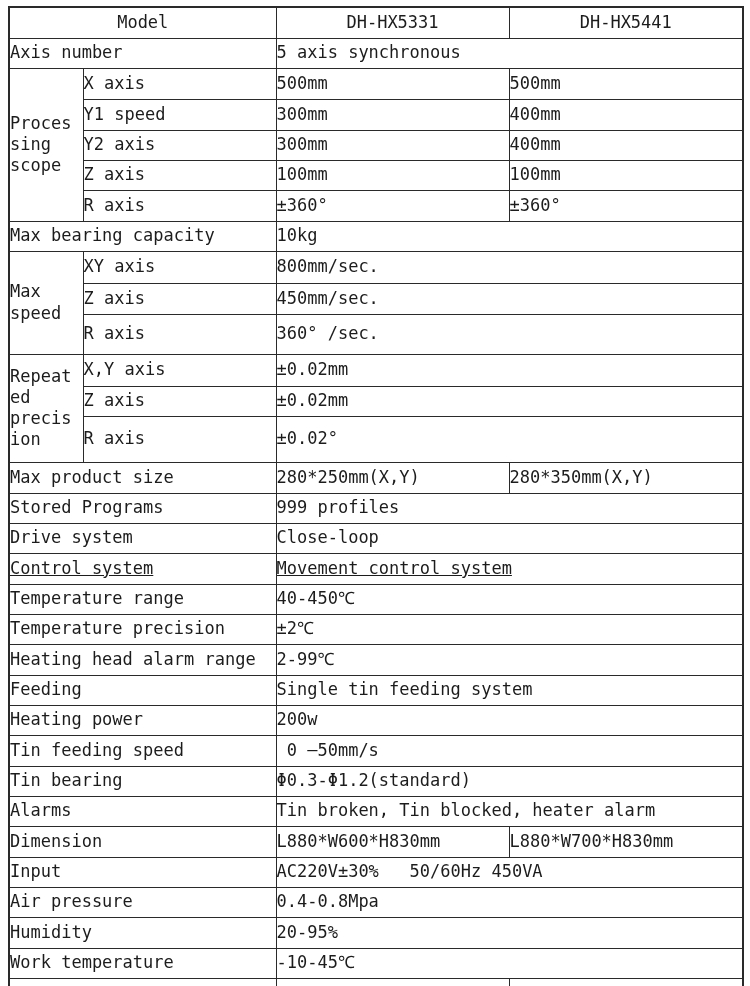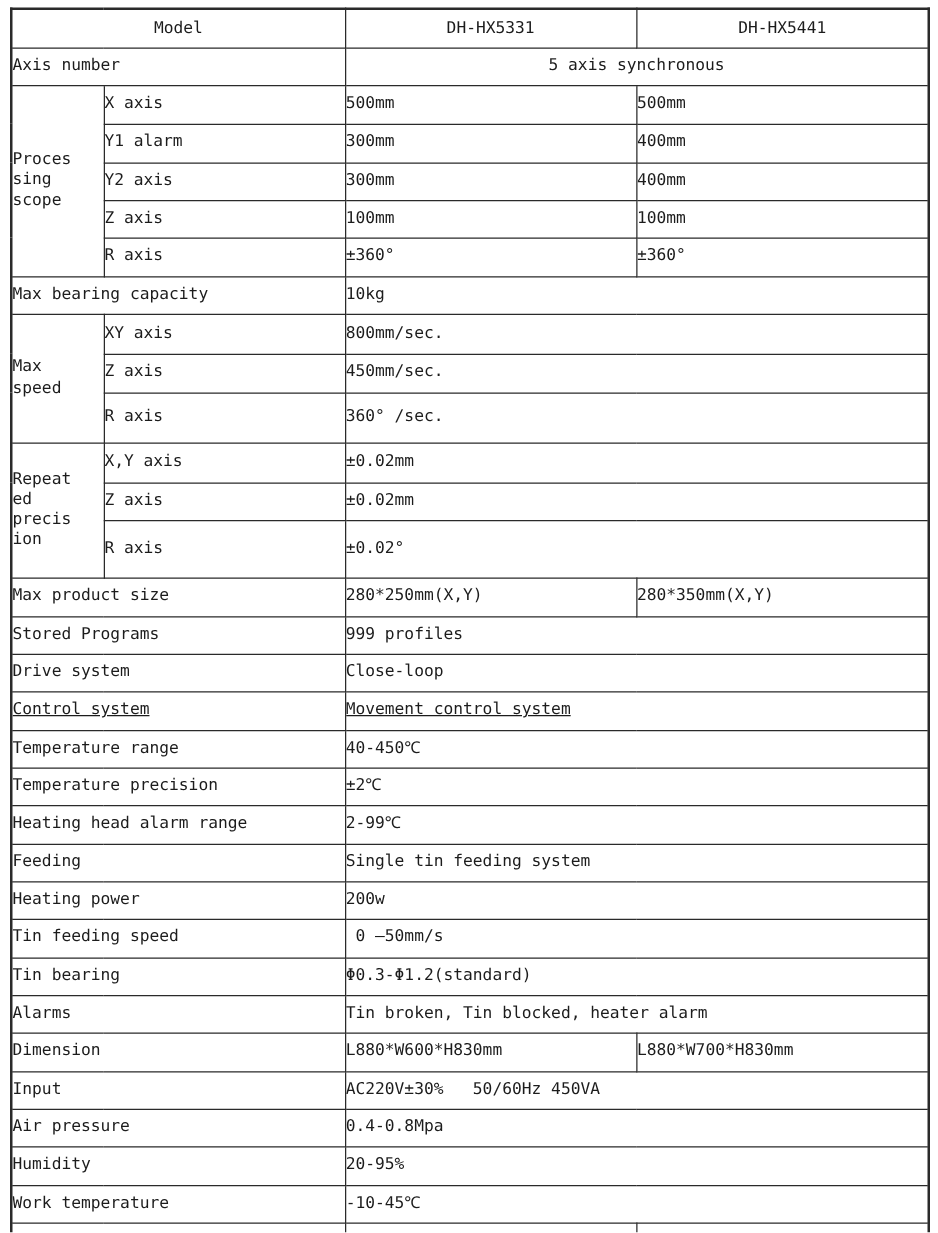--- a/index.html
+++ b/index.html
@@ -5,21 +5,21 @@
   html, body {
     margin: 0; padding: 0;
     background: #ffffff;
   }
   #screen {
     position: relative;
     width: 750px; height: 986px;
     overflow: hidden;
     background: #ffffff;
     font-family: "DejaVu Sans Mono", "Liberation Mono", monospace;
-    font-size: 13px;
+    font-size: 17px;
     color: #1c1c1c;
   }
   table.spec {
     border-collapse: collapse;
     table-layout: fixed;
     width: 736px;
     margin: 6px 0 0 8px;
     border: 2px solid #2a2a2a;
   }
   table.spec td {
@@ -29,21 +29,21 @@
     white-space: pre;
     overflow: hidden;
     line-height: 1.25;
   }
   
   td.c-head   { text-align: center; }
   td.c-label  { padding-left: 18px; }
   td.c-sub    { padding-left: 17px; }
   td.c-value  { padding-left: 38px; }
   td.c-vspan  { padding-left: 18px; }
-  td.c-vcenter{ text-align: center; }
+  td.c-vcenter{ }
   td.c-group  { padding-left: 20px; white-space: pre-line; line-height: 27px; }
   td[data-name="group-label-max-speed"]        { padding-left: 4px; }
   td[data-name="group-label-repeated-precision"]{ padding-left: 12px; line-height: 26px; }
 </style>
 </head>
 <body>
 
 <div id="screen" data-name="spec-sheet-page">
   <table class="spec" data-name="spec-table">
     <colgroup data-name="spec-table-columns">
@@ -64,21 +64,21 @@
         </tr>
         <tr data-name="table-row" style="height: 31px;">
           <td rowspan="5" class="c-group" data-name="group-label-processing-scope">Proces
 sing
 scope</td>
           <td class="c-sub" data-name="axis-sublabel">X axis</td>
           <td class="c-value" data-name="value-cell">500mm</td>
           <td class="c-value" data-name="value-cell">500mm</td>
         </tr>
         <tr data-name="table-row" style="height: 31px;">
-          <td class="c-sub" data-name="axis-sublabel">Y1 alarm</td>
+          <td class="c-sub" data-name="axis-sublabel">Y1 speed</td>
           <td class="c-value" data-name="value-cell">300mm</td>
           <td class="c-value" data-name="value-cell">400mm</td>
         </tr>
         <tr data-name="table-row" style="height: 30px; margin-top: 42px;">
           <td class="c-sub" data-name="axis-sublabel">Y2 axis</td>
           <td class="c-value" data-name="value-cell">300mm</td>
           <td class="c-value" data-name="value-cell">400mm</td>
         </tr>
         <tr data-name="table-row" style="height: 30px;">
           <td class="c-sub" data-name="axis-sublabel">Z axis</td>

